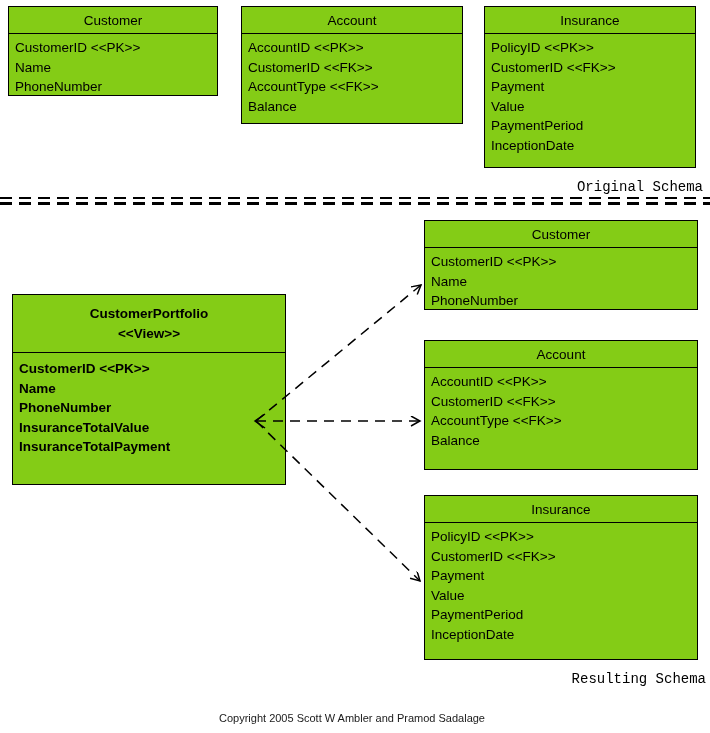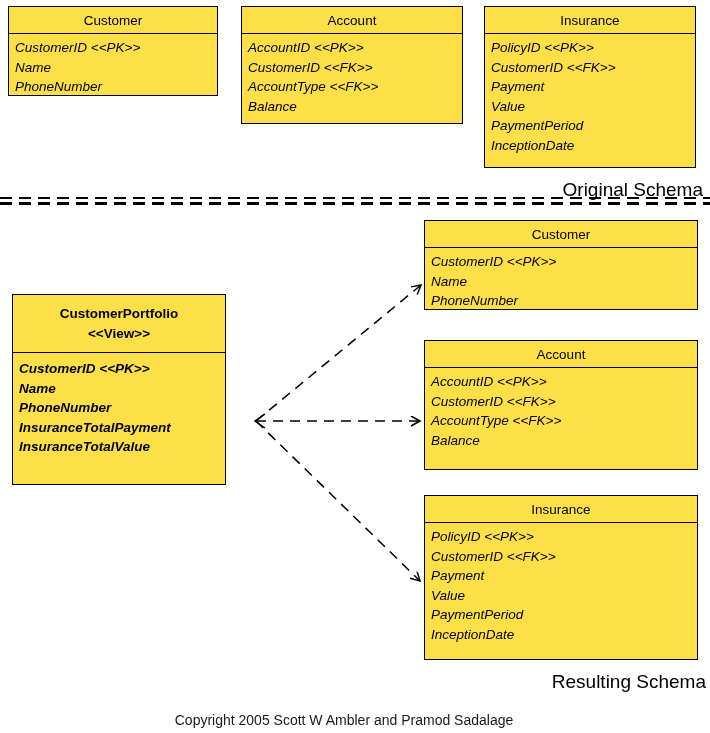--- a/index.html
+++ b/index.html
@@ -3,61 +3,61 @@
 <meta charset="utf-8">
 <style>
   html,body { margin:0; padding:0; }
   body {
     width:710px; height:733px; position:relative; background:#ffffff;
     font-family:"Liberation Sans", sans-serif; color:#000;
     overflow:hidden;
   }
   .entity {
     position:absolute; box-sizing:border-box;
-    border:1.5px solid #000; background:#fde047;
+    border:1.5px solid #000; background:#84cc16;
   }
   .entity .title {
     box-sizing:border-box; height:27px;
     border-bottom:1.5px solid #000;
     display:flex; align-items:center; justify-content:center;
     font-size:13.5px;
   }
   .entity .attrs {
     padding:4px 6px 0 6px;
-    font-size:13.5px; line-height:19.5px; white-space:nowrap;font-style:italic;
+    font-size:13.5px; line-height:19.5px; white-space:nowrap;
   }
   .portfolio .title {
     height:58px; flex-direction:column; font-weight:bold; line-height:20px;
   }
   .portfolio .attrs { font-weight:bold; padding-top:6px; }
 
   #o-customer  { left:8px;   top:6px;   width:210px; height:90px;  }
   #o-account   { left:241px; top:6px;   width:222px; height:118px; }
   #o-insurance { left:484px; top:6px;   width:212px; height:162px; }
-  #portfolio   { left:12px;  top:294px; width:214px; height:191px; }
+  #portfolio   { left:12px;  top:294px; width:274px; height:191px; }
   #r-customer  { left:424px; top:220px; width:274px; height:90px;  }
   #r-account   { left:424px; top:340px; width:274px; height:130px; }
   #r-insurance { left:424px; top:495px; width:274px; height:165px; }
 
   .section-label {
-    position:absolute; font-size:19px; white-space:nowrap;
+    position:absolute; font-size:14px; white-space:nowrap;font-family:Liberation Mono, monospace;
   }
   #original-label  { top:179px; right:7px; }
   #resulting-label { top:671px; right:4px;margin-left:24px; }
 
   .divider-line {
     position:absolute; left:0; width:710px;
     background:repeating-linear-gradient(90deg, #000 0, #000 12px, transparent 12px, transparent 19px);
   }
   #divider-top    { top:197px; height:2px; }
   #divider-bottom { top:202px; height:3px; }
 
   #copyright {
     position:absolute; top:712px; left:0; width:688px;
-    text-align:center; font-size:14px; color:#1a1a1a;
+    text-align:center; font-size:11px; color:#1a1a1a;padding-left:8px;
   }
   #arrows { position:absolute; left:0; top:0; pointer-events:none; }
 </style>
 </head>
 <body>
 
 <div id="o-customer" class="entity">
   <div class="title">Customer</div>
   <div class="attrs">
     <div>CustomerID &lt;&lt;PK&gt;&gt;</div>
@@ -94,22 +94,22 @@
 
 <div id="portfolio" class="entity portfolio">
   <div class="title">
     <div>CustomerPortfolio</div>
     <div>&lt;&lt;View&gt;&gt;</div>
   </div>
   <div class="attrs">
     <div>CustomerID &lt;&lt;PK&gt;&gt;</div>
     <div>Name</div>
     <div>PhoneNumber</div>
+    <div>InsuranceTotalValue</div>
     <div>InsuranceTotalPayment</div>
-    <div>InsuranceTotalValue</div>
   </div>
 </div>
 
 <div id="r-customer" class="entity">
   <div class="title">Customer</div>
   <div class="attrs">
     <div>CustomerID &lt;&lt;PK&gt;&gt;</div>
     <div>Name</div>
     <div>PhoneNumber</div>
   </div>

